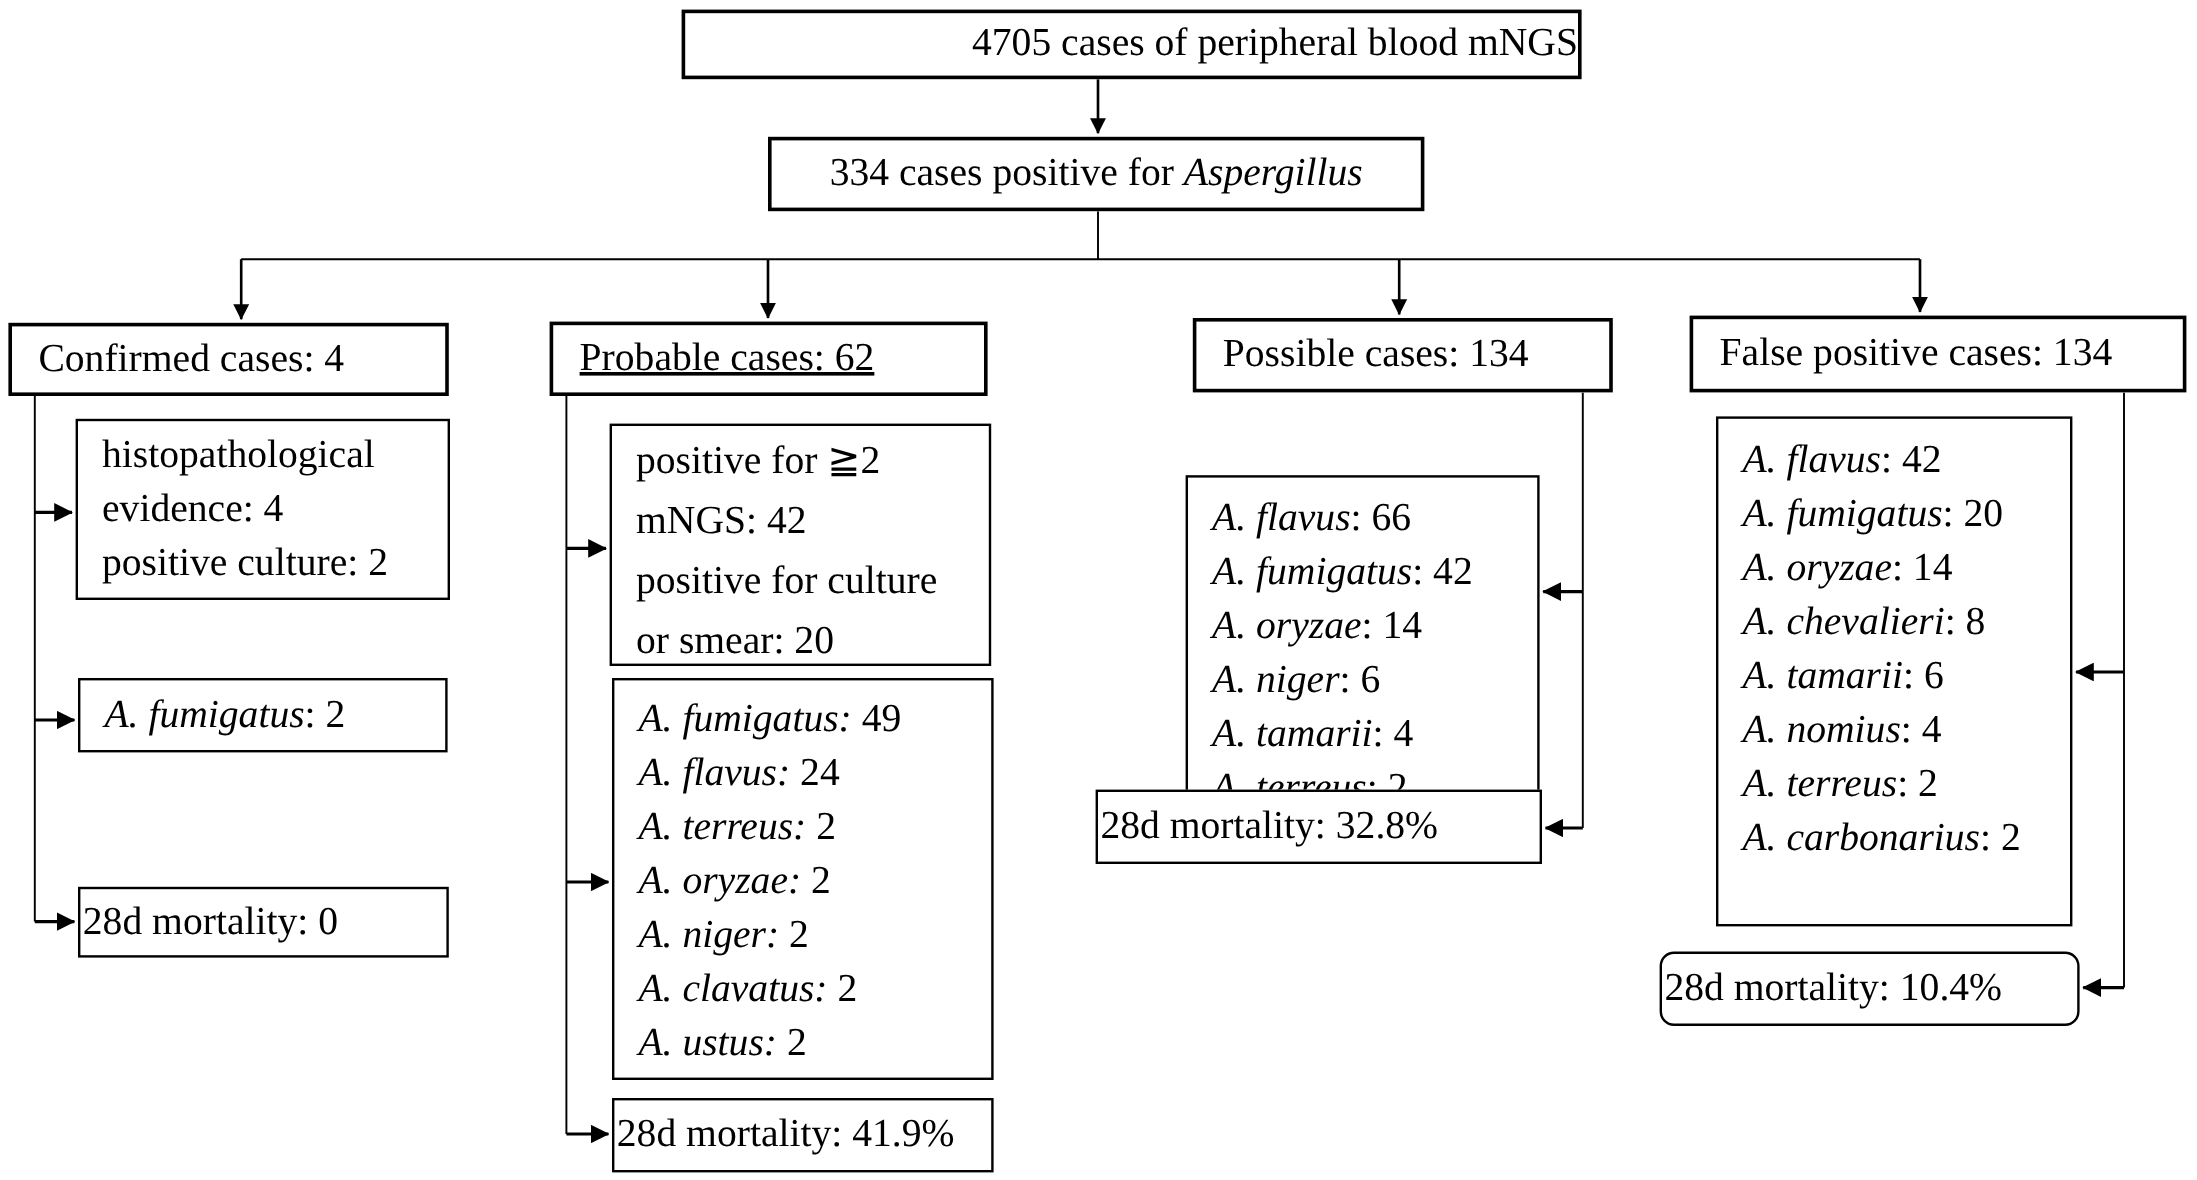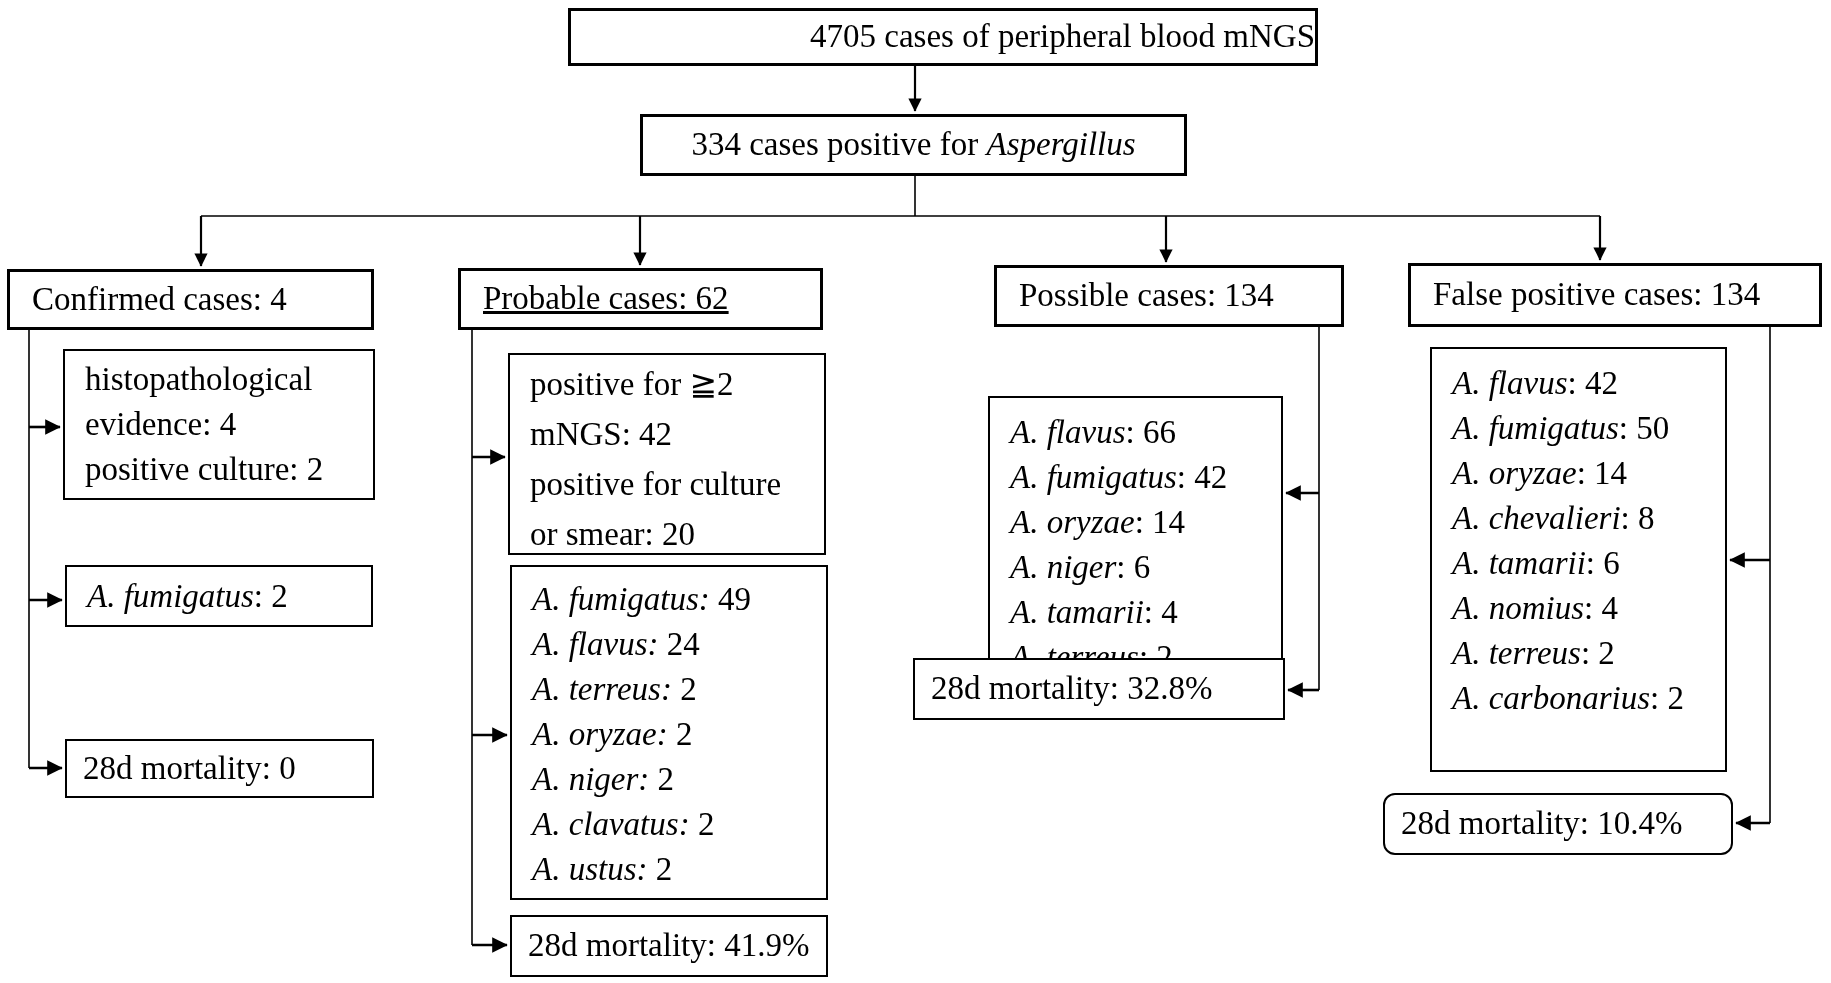--- a/index.html
+++ b/index.html
@@ -5,21 +5,21 @@
   html,body{margin:0;padding:0;background:#ffffff;}
   #canvas{position:relative;width:1831px;height:983px;background:#ffffff;overflow:hidden;
           font-family:"Liberation Serif","DejaVu Serif",serif;color:#000;}
   #wires{position:absolute;left:0;top:0;z-index:0;}
   .box{position:absolute;box-sizing:border-box;background:#ffffff;border:3px solid #000;z-index:1;
        font-size:33px;line-height:1.2;}
   .box.thin{border-width:2.5px;}
   .cc{display:flex;align-items:center;justify-content:center;text-align:center;}
   .cl{display:flex;align-items:center;justify-content:flex-start;}
   .pad14{padding-left:22px;}
-  .pad16{padding-left:16px;}
+  .pad16{padding-left:2px;}
   .pad20{padding-left:20px;}
   .multiline{padding:10px 0 0 20px;}
   .lh45 .line{line-height:45px;}
   .lh50 .line{line-height:50px;}
   .sp-line{line-height:45px;white-space:nowrap;}
   i{font-style:italic;}
 </style>
 </head>
 <body>
 
@@ -128,21 +128,21 @@
   <div class="box thin cl pad16" style="left:913px;top:658px;width:372px;height:62px;">
     <span>28d mortality: 32.8%</span>
   </div>
 
   <div class="box cl pad14" style="left:1408px;top:263px;width:414px;height:64px;">
     <span>False positive cases: 134</span>
   </div>
 
   <div class="box thin multiline" style="left:1430px;top:347px;width:297px;height:425px;padding-top:12px;">
     <div class="sp-line"><i>A. flavus</i><span>: 42</span></div>
-    <div class="sp-line"><i>A. fumigatus</i><span>: 50</span></div>
+    <div class="sp-line"><i>A. fumigatus</i><span>: 20</span></div>
     <div class="sp-line"><i>A. oryzae</i><span>: 14</span></div>
     <div class="sp-line"><i>A. chevalieri</i><span>: 8</span></div>
     <div class="sp-line"><i>A. tamarii</i><span>: 6</span></div>
     <div class="sp-line"><i>A. nomius</i><span>: 4</span></div>
     <div class="sp-line"><i>A. terreus</i><span>: 2</span></div>
     <div class="sp-line"><i>A. carbonarius</i><span>: 2</span></div>
   </div>
 
   <div class="box thin cl pad16" style="left:1383px;top:793px;width:350px;height:62px;border-radius:12px;">
     <span>28d mortality: 10.4%</span>

